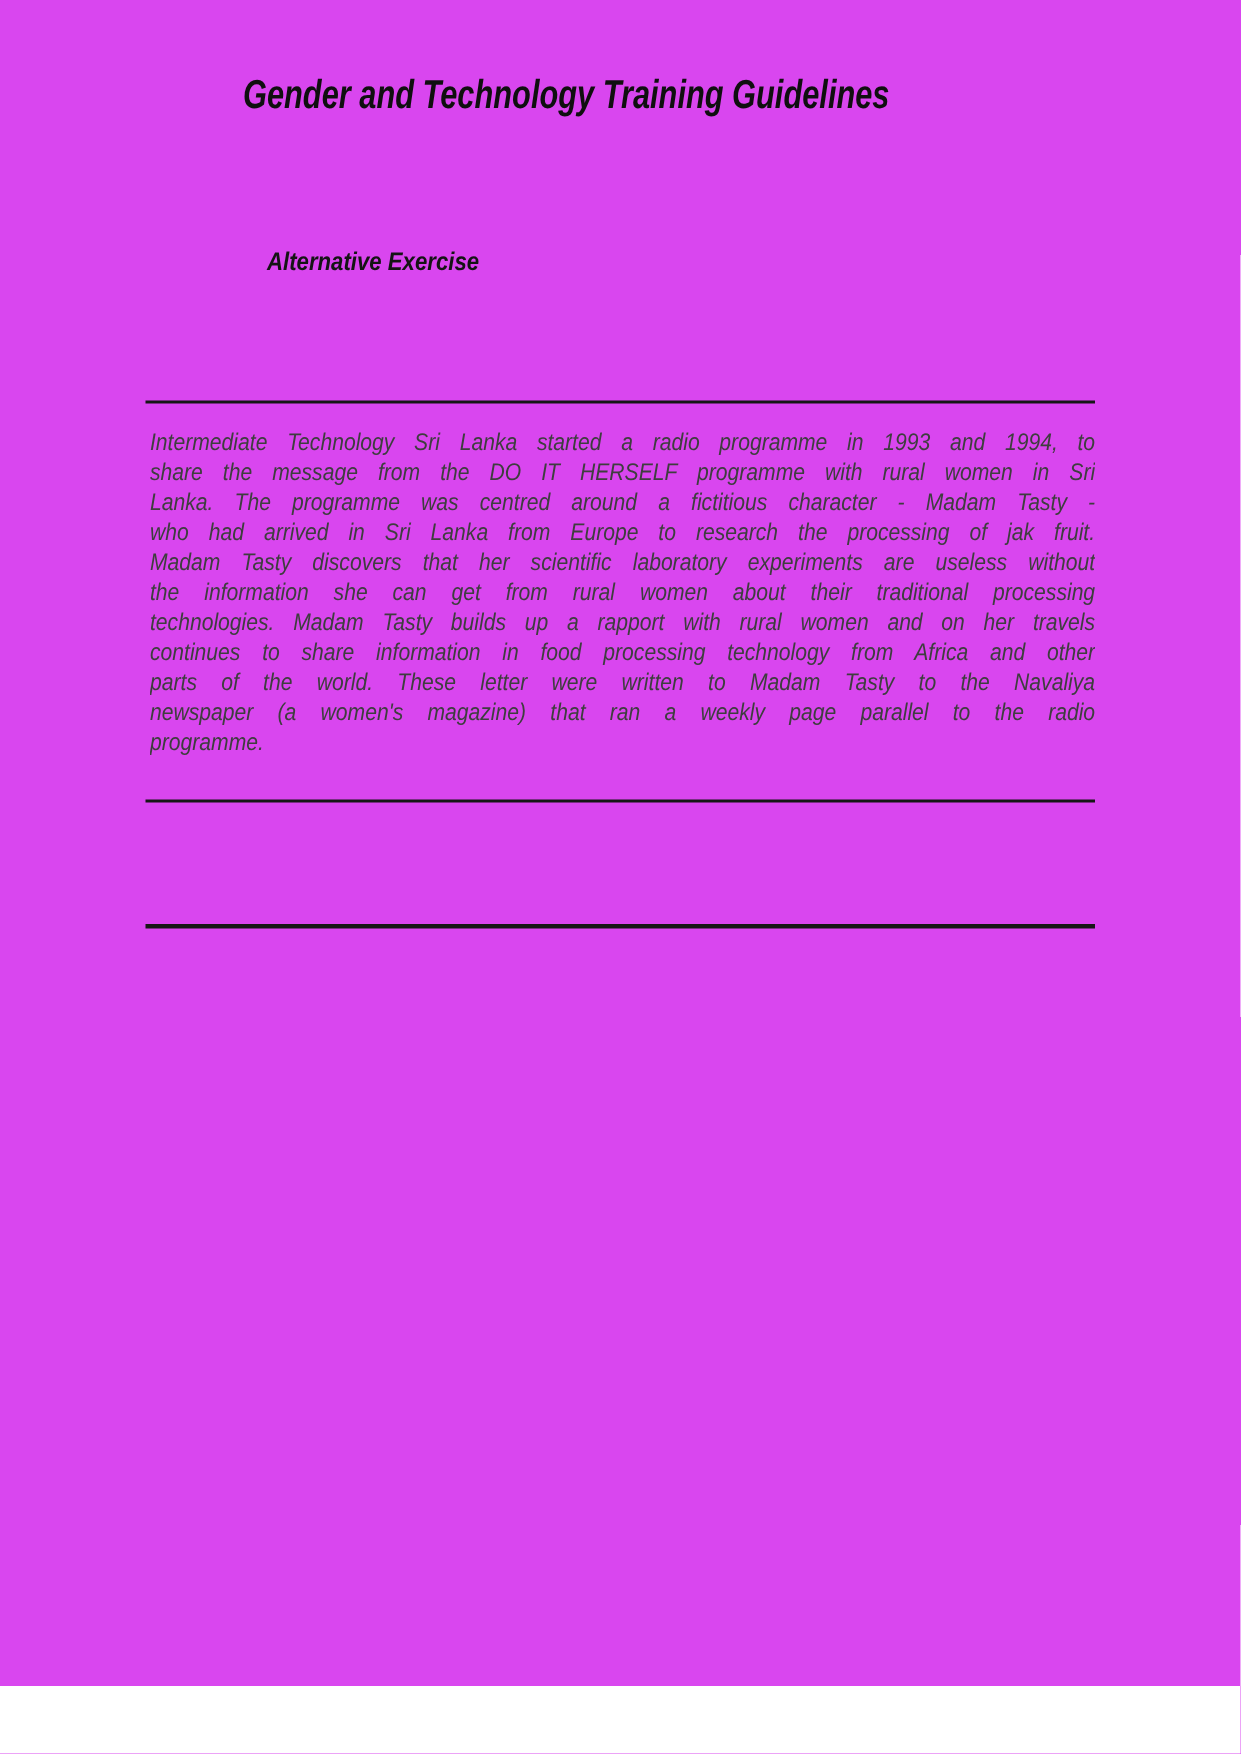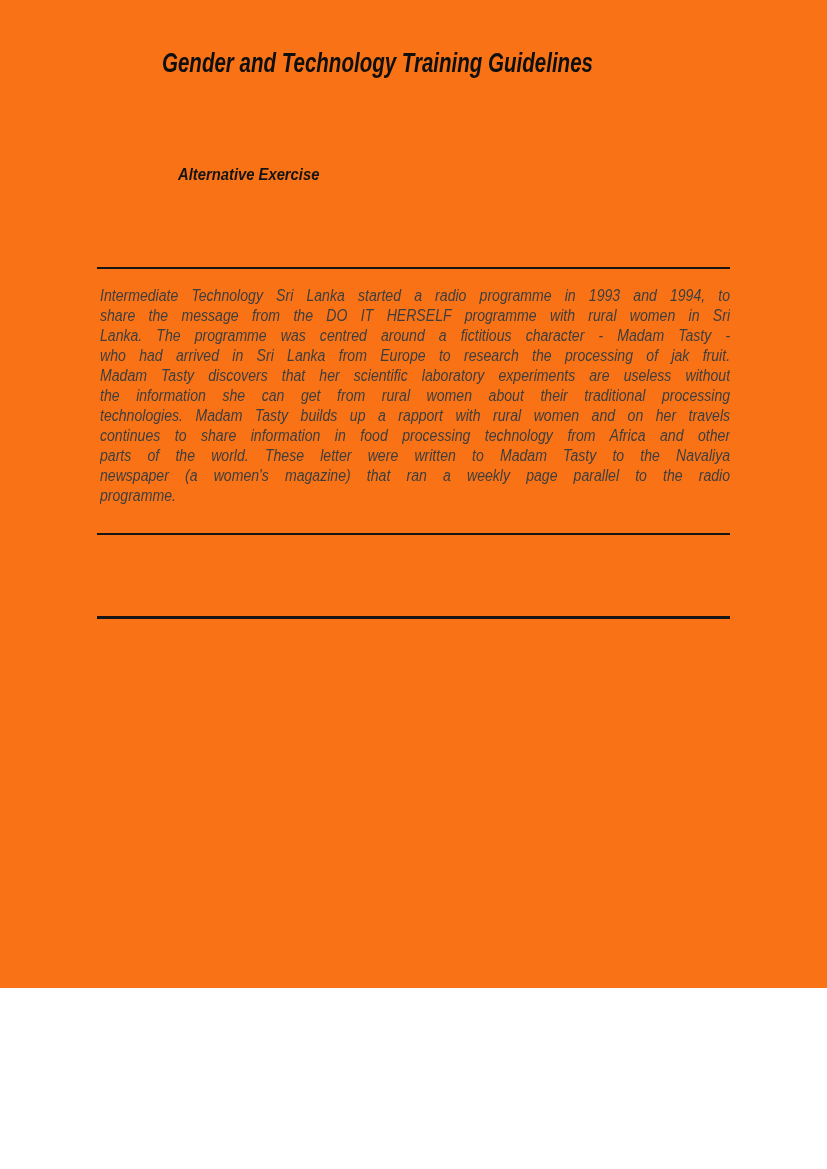--- a/index.html
+++ b/index.html
@@ -3,22 +3,22 @@
 <meta charset="utf-8">
 <style>
   html, body {
     margin: 0;
     padding: 0;
     background: #ffffff;
   }
   .page {
     position: relative;
     width: 827px;
-    height: 988px;
-    background: #f97316;
+    height: 1124px;
+    background: #d946ef;
     overflow: hidden;
     font-family: "Liberation Sans", sans-serif;
   }
   .doc-title {
     position: absolute;
     left: 162px;
     top: 48px;
     margin: 0;
     font-family: "Liberation Sans", sans-serif;
     font-size: 27px;

